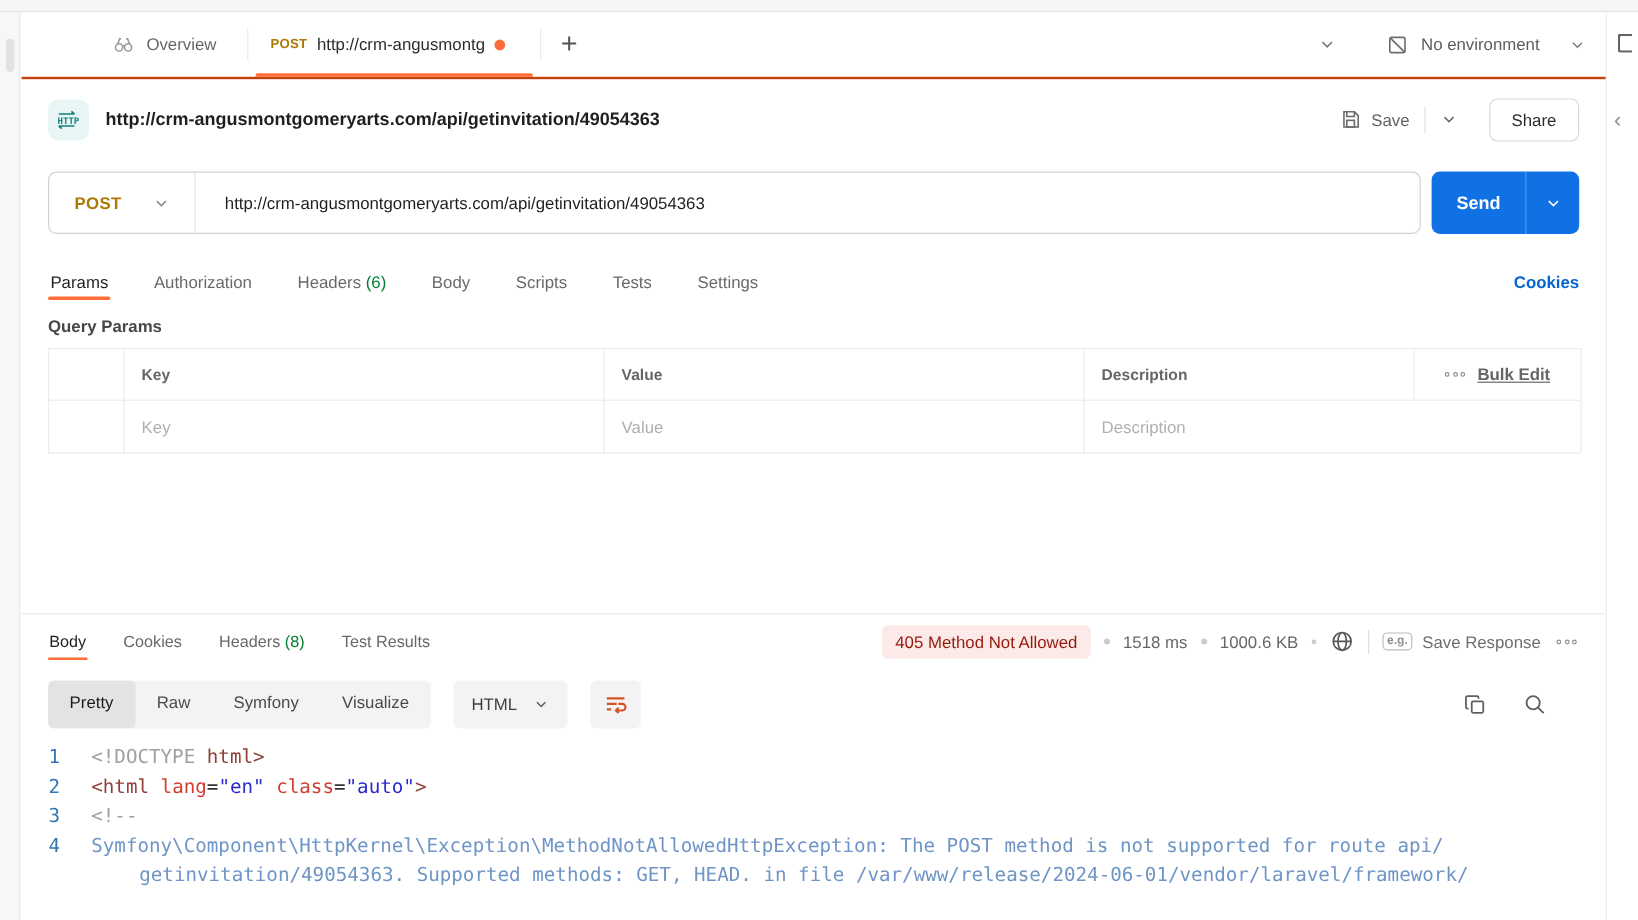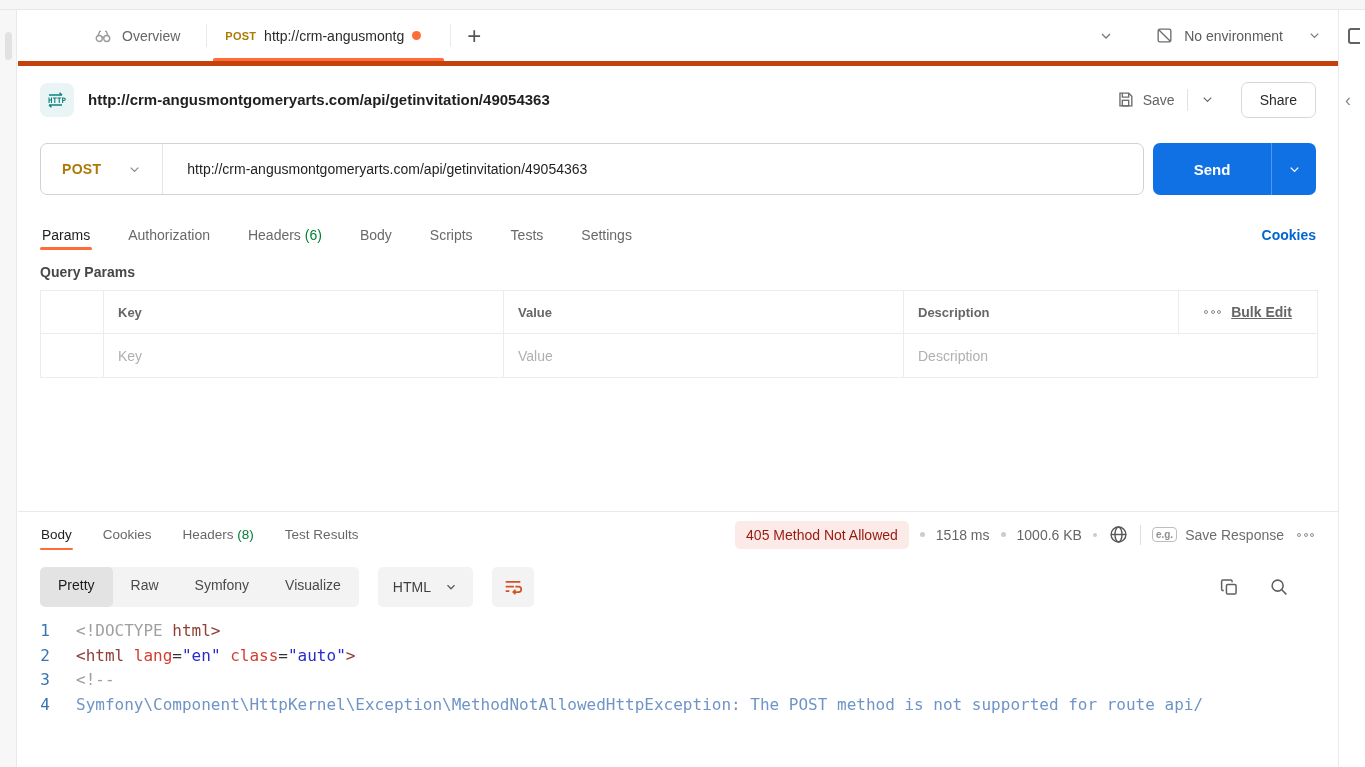--- a/index.html
+++ b/index.html
@@ -14,21 +14,21 @@
   .left-rail .handle { position:absolute; top:22px; left:5px; width:7px; height:28px; background:#e2e2e2; border-radius:4px; }
 
   
   .right-rail { position:absolute; right:0; top:10px; bottom:0; width:27px; background:#fff; border-left:1px solid #e9e9e9; }
   .right-rail .bracket { position:absolute; top:18px; left:9px; width:12px; height:16px; border:2px solid #636363; border-right:none; border-radius:3px 0 0 3px; }
   .right-rail .collapse { position:absolute; top:80px; left:6px; color:#8c8c8c; font-size:18px; cursor:pointer; }
 
   .main { position:absolute; left:18px; right:27px; top:10px; bottom:0; background:#fff; }
 
   
-  .tabbar { height:56px; border-bottom:5px solid #c2410c; display:flex; align-items:stretch; }
+  .tabbar { height:56px; border-bottom:2px solid #c2410c; display:flex; align-items:stretch; }
   .overview-tab { display:flex; align-items:center; gap:9px; padding:0 26px 0 75px; color:#666; font-size:14px; cursor:pointer; }
   .vdiv { width:1px; background:#e9e9e9; margin:14px 0; }
   .request-tab { position:relative; display:flex; align-items:center; gap:8px; padding:0 14px 0 18px; width:243px; cursor:pointer; }
   .request-tab .method-mini { font-size:11px; font-weight:700; color:#ad7a03; letter-spacing:.2px; }
   .request-tab .tab-url { font-size:14px; color:#2b2b2b; white-space:nowrap; overflow:hidden; max-width:158px; }
   .unsaved-dot { width:9px; height:9px; border-radius:50%; background:#ff6c37; flex:none; }
   .request-tab .active-underline { position:absolute; left:6px; right:6px; bottom:0; height:3px; background:#ff6c37; border-radius:2px 2px 0 0; }
   .newtab-btn { display:flex; align-items:center; padding:0 16px; font-size:24px; font-weight:300; color:#555; cursor:pointer; }
   .tabbar-right { margin-left:auto; display:flex; align-items:center; }
   .tabbar-chevron { padding:0 18px; cursor:pointer; }
@@ -45,21 +45,21 @@
   .save-chev { padding:6px 12px; cursor:pointer; }
   .share-btn { margin-left:14px; border:1px solid #d8d8d8; border-radius:7px; padding:9px 18px; font-size:14px; color:#2b2b2b; background:#fff; cursor:pointer; }
 
   
   .url-row { display:flex; align-items:center; padding:10px 22px 16px 22px; gap:9px; }
   .url-box { flex:1; height:52px; border:1px solid #d2d2d2; border-radius:7px; display:flex; align-items:center; overflow:hidden; background:#fff; }
   .method-select { display:flex; align-items:center; gap:26px; padding:0 20px 0 21px; cursor:pointer; height:100%; }
   .method-select .m { font-size:14px; font-weight:700; color:#ad7a03; letter-spacing:.3px; }
   .url-box .inner-div { width:1px; height:100%; background:#e4e4e4; }
   .url-input { border:none; outline:none; flex:1; font-size:14px; color:#1f1f1f; padding:0 16px 0 24px; font-family:"Liberation Sans", sans-serif; background:transparent; }
-  .send-btn { width:163px; height:52px; background:#1071e5; border-radius:7px; display:flex; align-items:stretch; overflow:hidden; flex:none; cursor:pointer; }
+  .send-btn { width:123px; height:52px; background:#1071e5; border-radius:7px; display:flex; align-items:stretch; overflow:hidden; flex:none; cursor:pointer; }
   .send-main { flex:1; display:flex; align-items:center; justify-content:center; color:#fff; font-size:15px; font-weight:700; }
   .send-chev { width:45px; display:flex; align-items:center; justify-content:center; border-left:1px solid rgba(255,255,255,.28); }
 
   
   .req-tabs { display:flex; align-items:center; padding:0 22px; height:47px; }
   .rtab { position:relative; font-size:14px; color:#696969; margin-right:34px; padding:13px 2px; cursor:pointer; white-space:nowrap; }
   .rtab.active { color:#1f1f1f; }
   .rtab.active::after { content:""; position:absolute; left:0; right:0; bottom:6px; height:2.5px; background:#ff6c37; border-radius:2px; }
   .count-green { color:#007f31; }
   .cookies-link { margin-left:auto; color:#0265d2; font-size:14px; font-weight:700; cursor:pointer; }
@@ -360,20 +360,21 @@
             <div class="code-line">
               <span class="ln">3</span>
               <span class="lt"><span class="tok-meta">&lt;!--</span></span>
             </div>
             <div class="code-line">
               <span class="ln">4</span>
               <span class="lt"><span class="tok-str">Symfony\Component\HttpKernel\Exception\MethodNotAllowedHttpException: The POST method is not supported for route api/</span></span>
             </div>
             <div class="code-line">
               <span class="ln"></span>
+              <span class="lt indent"><span class="tok-str">getinvitation/49054363. Supported methods: GET, HEAD. in file /var/www/release/2024-06-01/vendor/laravel/framework/</span></span>
             </div>
             <div class="code-line">
               <span class="ln"></span>
             </div>
           </div>
       </div>
     </div>
 
   </div>
 </div>

